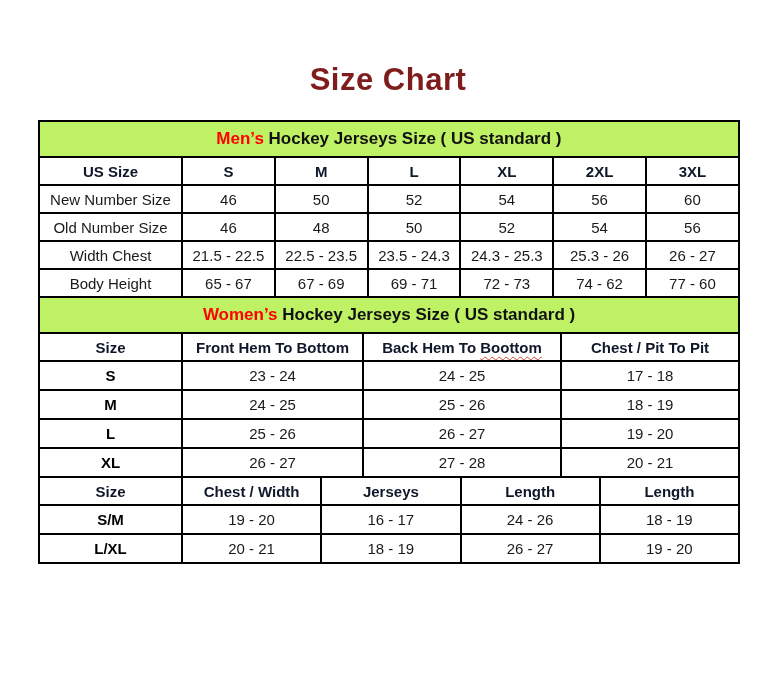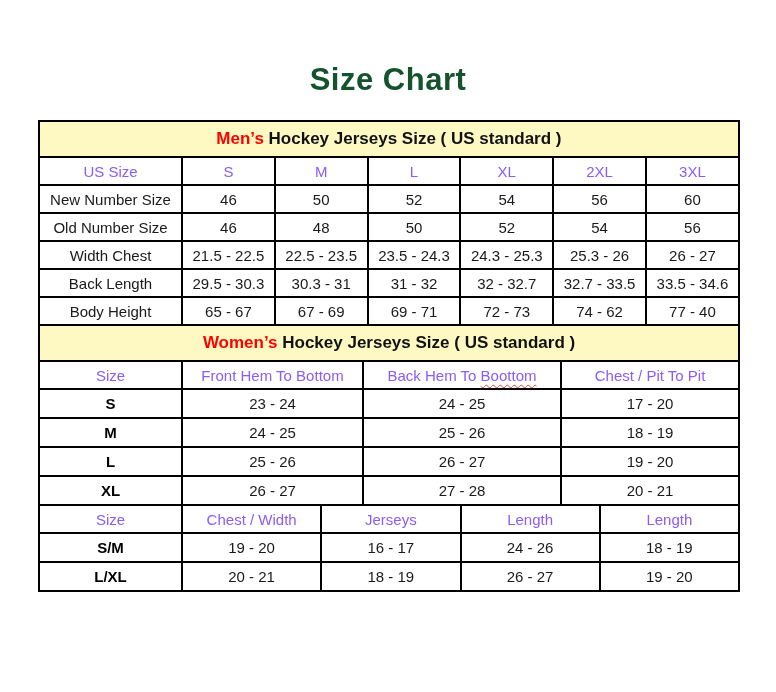--- a/index.html
+++ b/index.html
@@ -13,21 +13,21 @@
   }
   .page-title {
     position: absolute;
     top: 62px;
     left: 0;
     width: 100%;
     margin: 0;
     text-align: center;
     font-size: 31px;
     font-weight: bold;
-    color: #14532d;
+    color: #7f1d1d;
     letter-spacing: 0.5px;
   }
   .chart {
     position: absolute;
     left: 38px;
     top: 120px;
     width: 700px;
   }
   table.tbl {
     width: 100%;
@@ -39,31 +39,31 @@
     border: 2px solid #000000;
     text-align: center;
     vertical-align: middle;
     padding: 0;
     color: #1a1a1a;
     font-size: 15px;
     overflow: hidden;
     white-space: nowrap;
   }
   tr.band td {
-    background: #fef9c3;
+    background: #bef264;
     height: 34px;
     font-size: 17px;
     font-weight: bold;
     color: #111111;
   }
   .accent { color: #ff0000; }
   tr.hrow th {
     height: 26px;
-    font-weight: normal;
-    color: #8b5cf6;
+    font-weight: bold;
+    color: #0f172a;
   }
   tr.drow td { height: 26px; font-weight: normal; }
   .womens tr.drow td, .youth tr.drow td { height: 27px; }
   td.lbl-bold, .womens td.lbl, .youth td.lbl { font-weight: bold; color: #000000; }
   .wavy {
     text-decoration: underline;
     text-decoration-style: wavy;
     text-decoration-color: #d44a3a;
     text-decoration-thickness: 1px;
     text-underline-offset: 3px;
@@ -128,36 +128,27 @@
       <tr class="drow">
         <td class="lbl">Width Chest</td>
         <td>21.5 - 22.5</td>
         <td>22.5 - 23.5</td>
         <td>23.5 - 24.3</td>
         <td>24.3 - 25.3</td>
         <td>25.3 - 26</td>
         <td>26 - 27</td>
       </tr>
       <tr class="drow">
-        <td class="lbl">Back Length</td>
-        <td>29.5 - 30.3</td>
-        <td>30.3 - 31</td>
-        <td>31 - 32</td>
-        <td>32 - 32.7</td>
-        <td>32.7 - 33.5</td>
-        <td>33.5 - 34.6</td>
-      </tr>
-      <tr class="drow">
         <td class="lbl">Body Height</td>
         <td>65 - 67</td>
         <td>67 - 69</td>
         <td>69 - 71</td>
         <td>72 - 73</td>
         <td>74 - 62</td>
-        <td>77 - 40</td>
+        <td>77 - 60</td>
       </tr>
     </tbody>
       </table>
 
     <table class="tbl womens">
       <colgroup>
         <col class="c-label">
           <col class="c-front">
           <col class="c-back">
           <col class="c-chest">
@@ -169,21 +160,21 @@
       <tr class="hrow">
         <th>Size</th>
         <th>Front Hem To Bottom</th>
         <th><span>Back Hem To</span> <span class="wavy">Boottom</span></th>
         <th>Chest / Pit To Pit</th>
       </tr>
       <tr class="drow">
         <td class="lbl">S</td>
         <td>23 - 24</td>
         <td>24 - 25</td>
-        <td>17 - 20</td>
+        <td>17 - 18</td>
       </tr>
       <tr class="drow">
         <td class="lbl">M</td>
         <td>24 - 25</td>
         <td>25 - 26</td>
         <td>18 - 19</td>
       </tr>
       <tr class="drow">
         <td class="lbl">L</td>
         <td>25 - 26</td>

